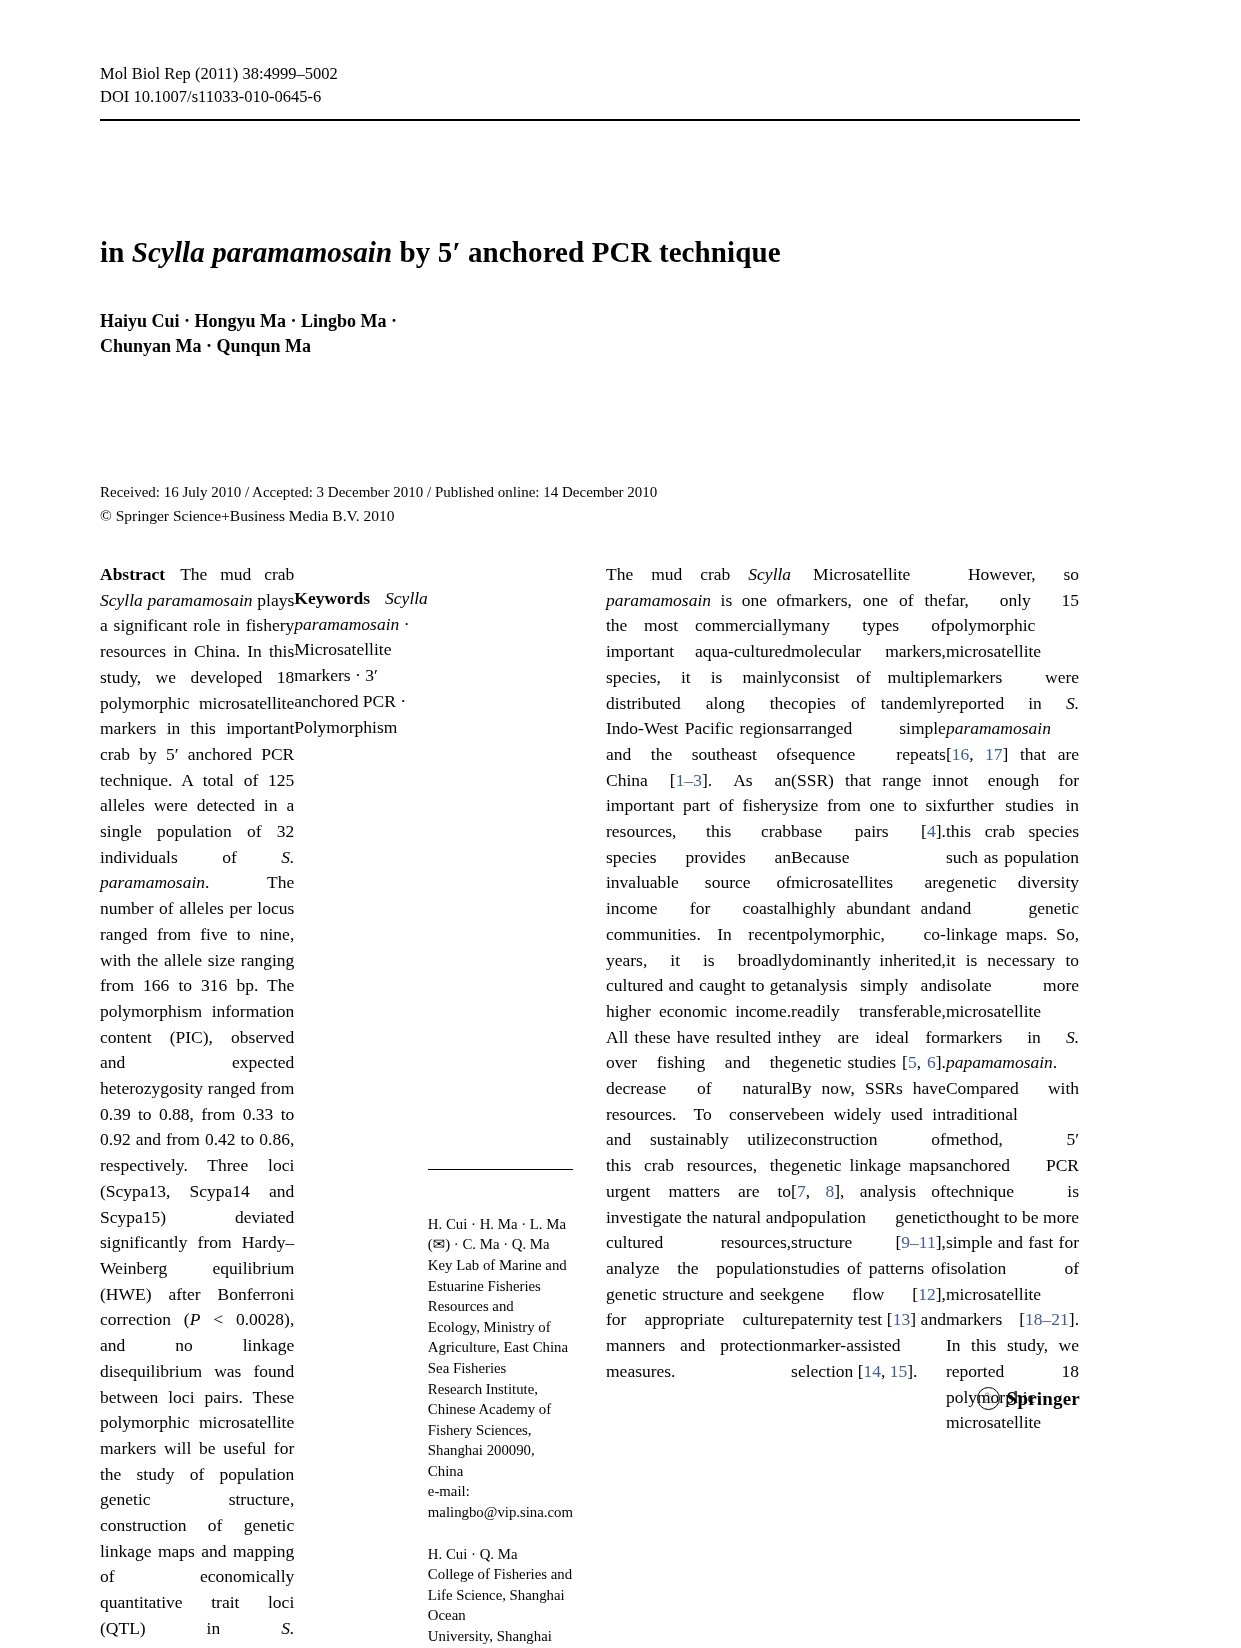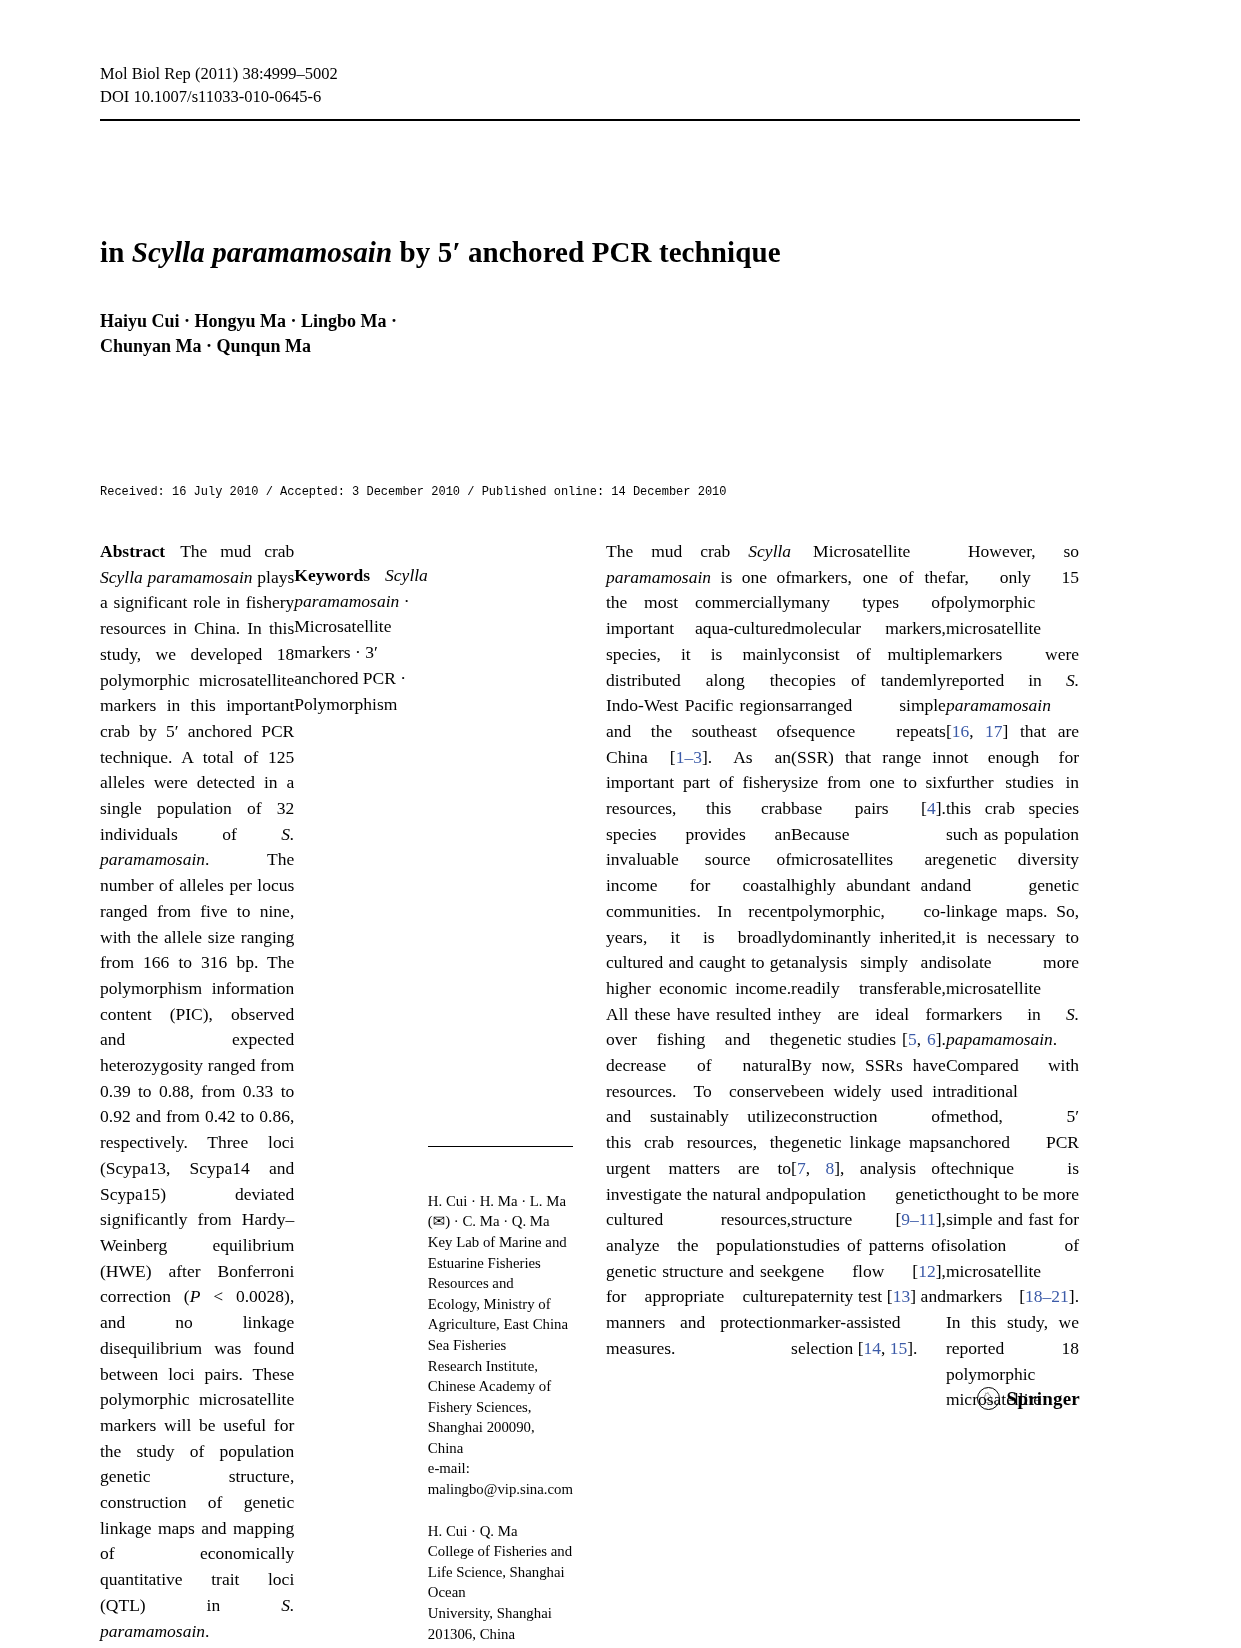--- a/index.html
+++ b/index.html
@@ -26,21 +26,21 @@
     margin-top: 74px;
     font-size: 29px; line-height: 38px;
     font-weight: bold;
     letter-spacing: 0.1px;
   }
   .authors {
     margin-top: 38px;
     font-size: 18px; line-height: 25px;
     font-weight: bold;
   }
-  .dates { margin-top: 122px; font-size: 12px; line-height: 23px; font-family: Liberation Mono, monospace; }
+  .dates { margin-top: 122px; font-size: 15px; line-height: 23px; }
   .copyright { font-size: 15.5px; line-height: 23px; }
   .columns {
     display: flex; gap: 33px;
     margin-top: 35px;
   }
   .col { width: 473px; display: flex; }
   p.body {
     font-size: 17.5px; line-height: 25.7px;
     text-align: justify;
   }
@@ -91,20 +91,21 @@
     <div class="jheader">DOI 10.1007/s11033-010-0645-6</div>
   </header>
 
   <hr class="rule">
 
   <h1 class="title"><br><span>in </span><span class="it">Scylla paramamosain</span><span> by 5′ anchored PCR technique</span></h1>
 
   <div class="authors"><span>Haiyu Cui · Hongyu Ma · Lingbo Ma ·</span><br><span>Chunyan Ma · Qunqun Ma</span></div>
 
   <div class="dates">Received: 16 July 2010 / Accepted: 3 December 2010 / Published online: 14 December 2010</div>
+  <div class="copyright">© Springer Science+Business Media B.V. 2010</div>
 
   <div class="columns">
 
     <div class="col">
       <p class="body"><span class="label">Abstract</span><span><span>The mud crab </span><span class="it">Scylla paramamosain</span><span> plays a significant role in fishery resources in China. In this study, we developed 18 polymorphic microsatellite markers in this important crab by 5′ anchored PCR technique. A total of 125 alleles were detected in a single population of 32 individuals of </span><span class="it">S. paramamosain</span><span>. The number of alleles per locus ranged from five to nine, with the allele size ranging from 166 to 316 bp. The polymorphism information content (PIC), observed and expected heterozygosity ranged from 0.39 to 0.88, from 0.33 to 0.92 and from 0.42 to 0.86, respectively. Three loci (Scypa13, Scypa14 and Scypa15) deviated significantly from Hardy–Weinberg equilibrium (HWE) after Bonferroni correction (</span><span class="it">P</span><span> &lt; 0.0028), and no linkage disequilibrium was found between loci pairs. These polymorphic microsatellite markers will be useful for the study of population genetic structure, construction of genetic linkage maps and mapping of economically quantitative trait loci (QTL) in </span><span class="it">S. paramamosain</span><span>.</span></span></p>
 
       <p class="body nojust keywords"><span class="label">Keywords</span><span><span class="it">Scylla paramamosain</span><span> ·</span><br><span>Microsatellite markers · 3′ anchored PCR ·</span><br><span>Polymorphism</span></span></p>
 
       <div class="footnote">
         <hr>

